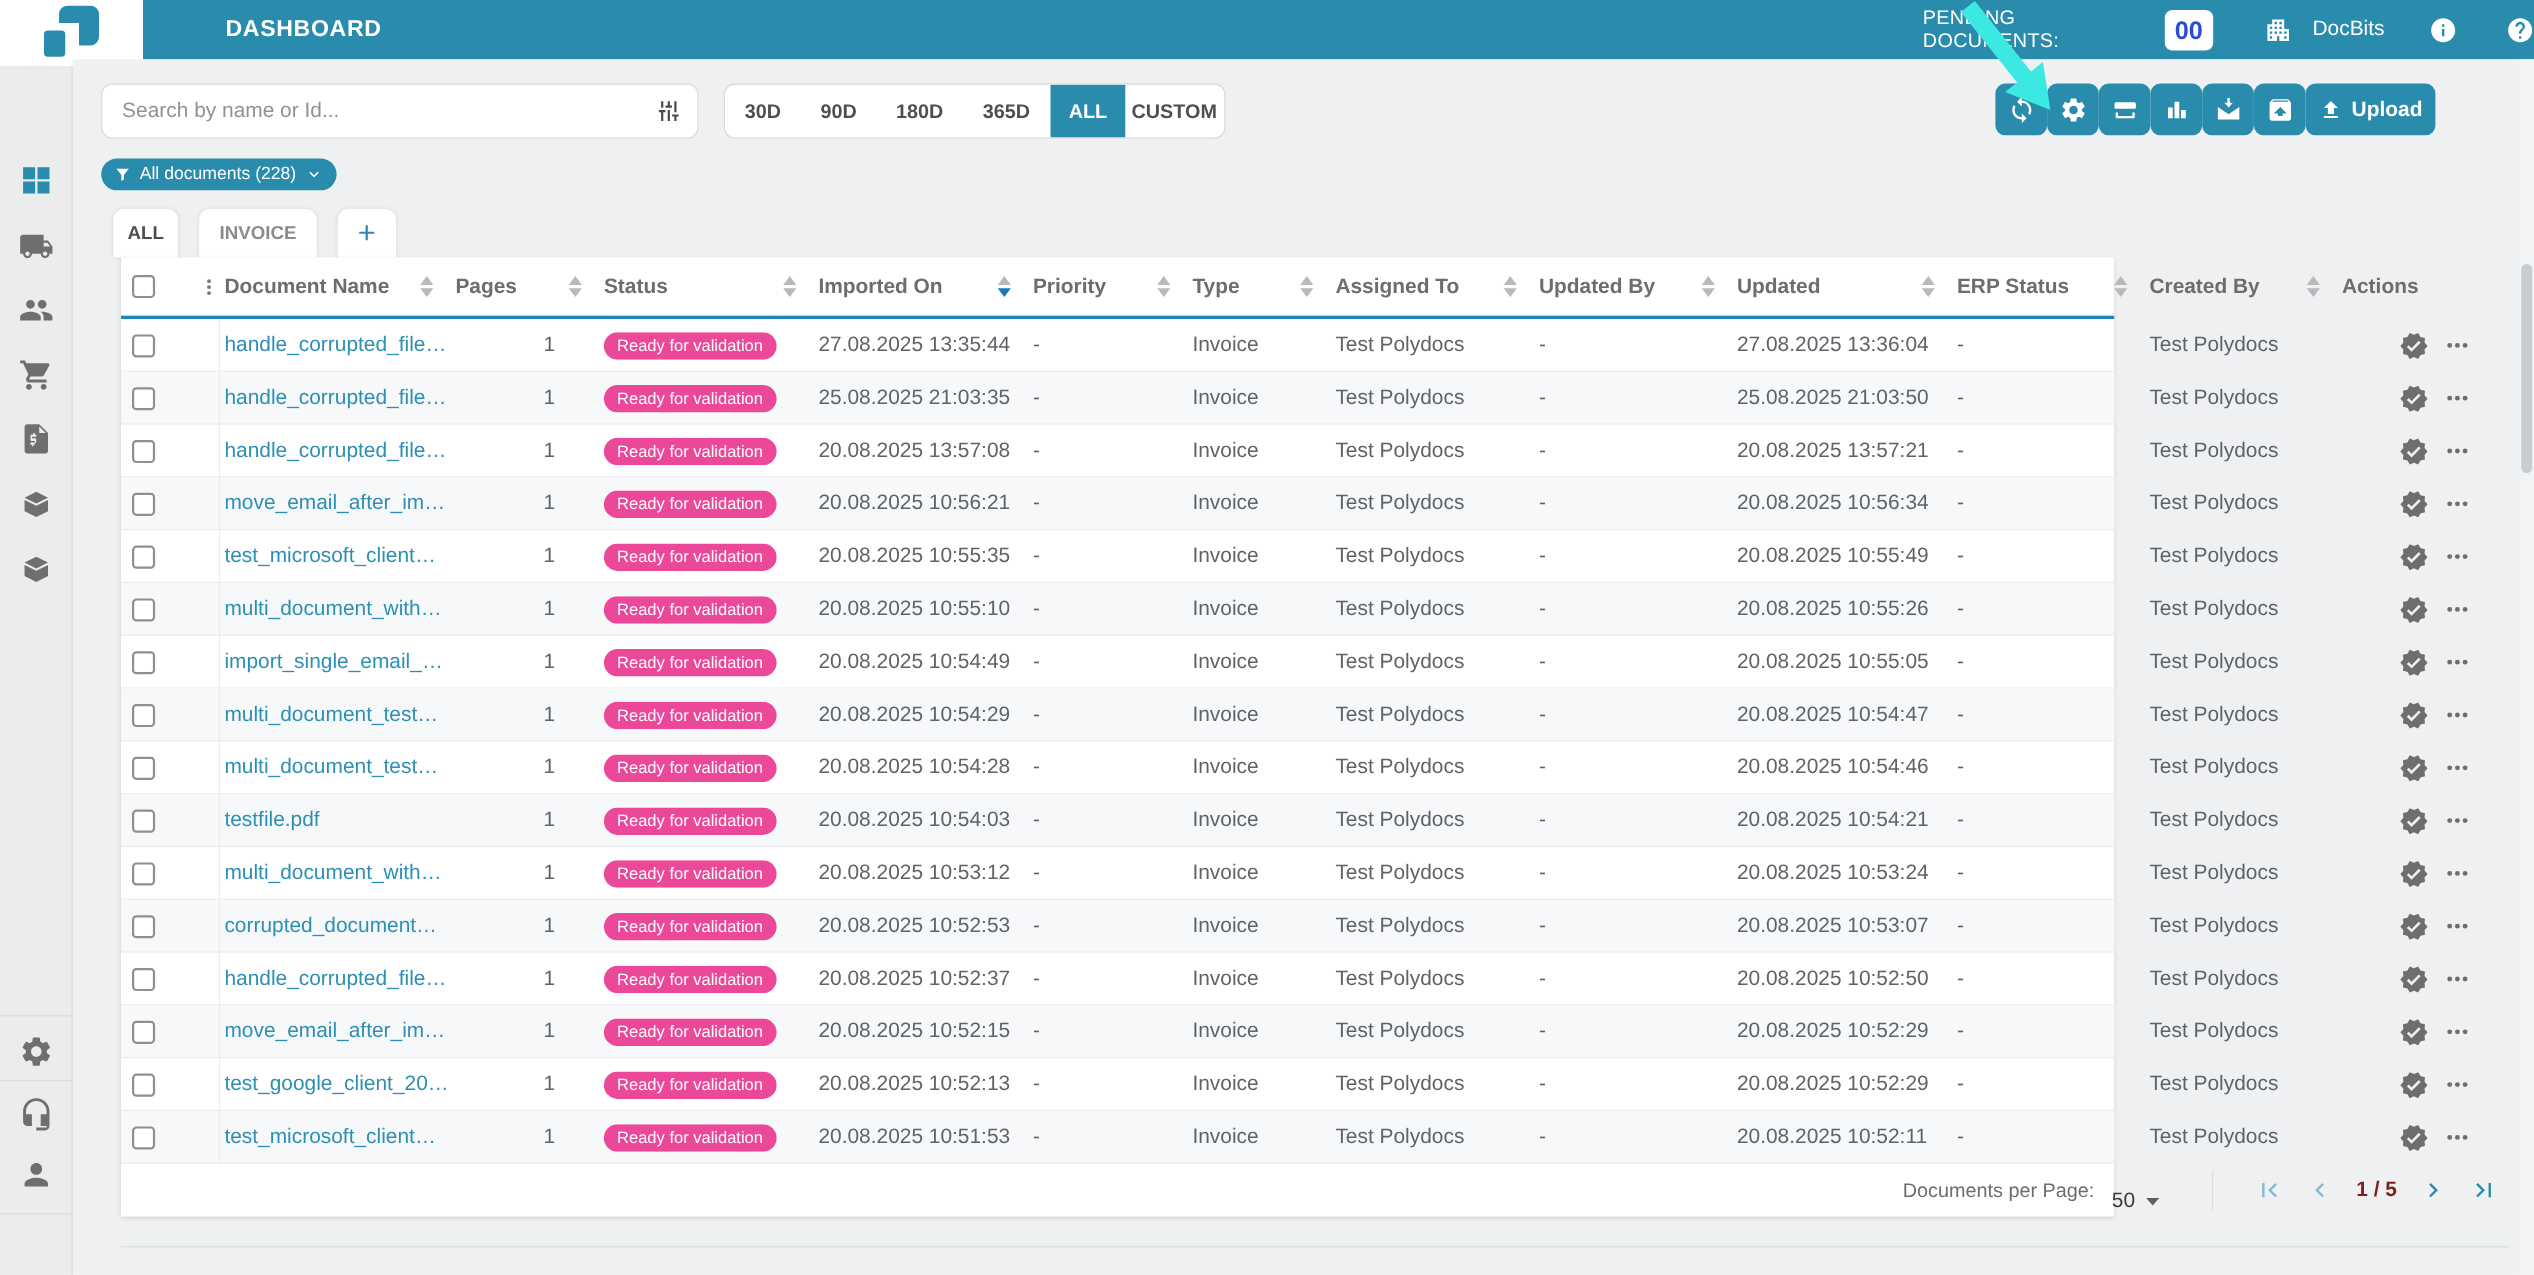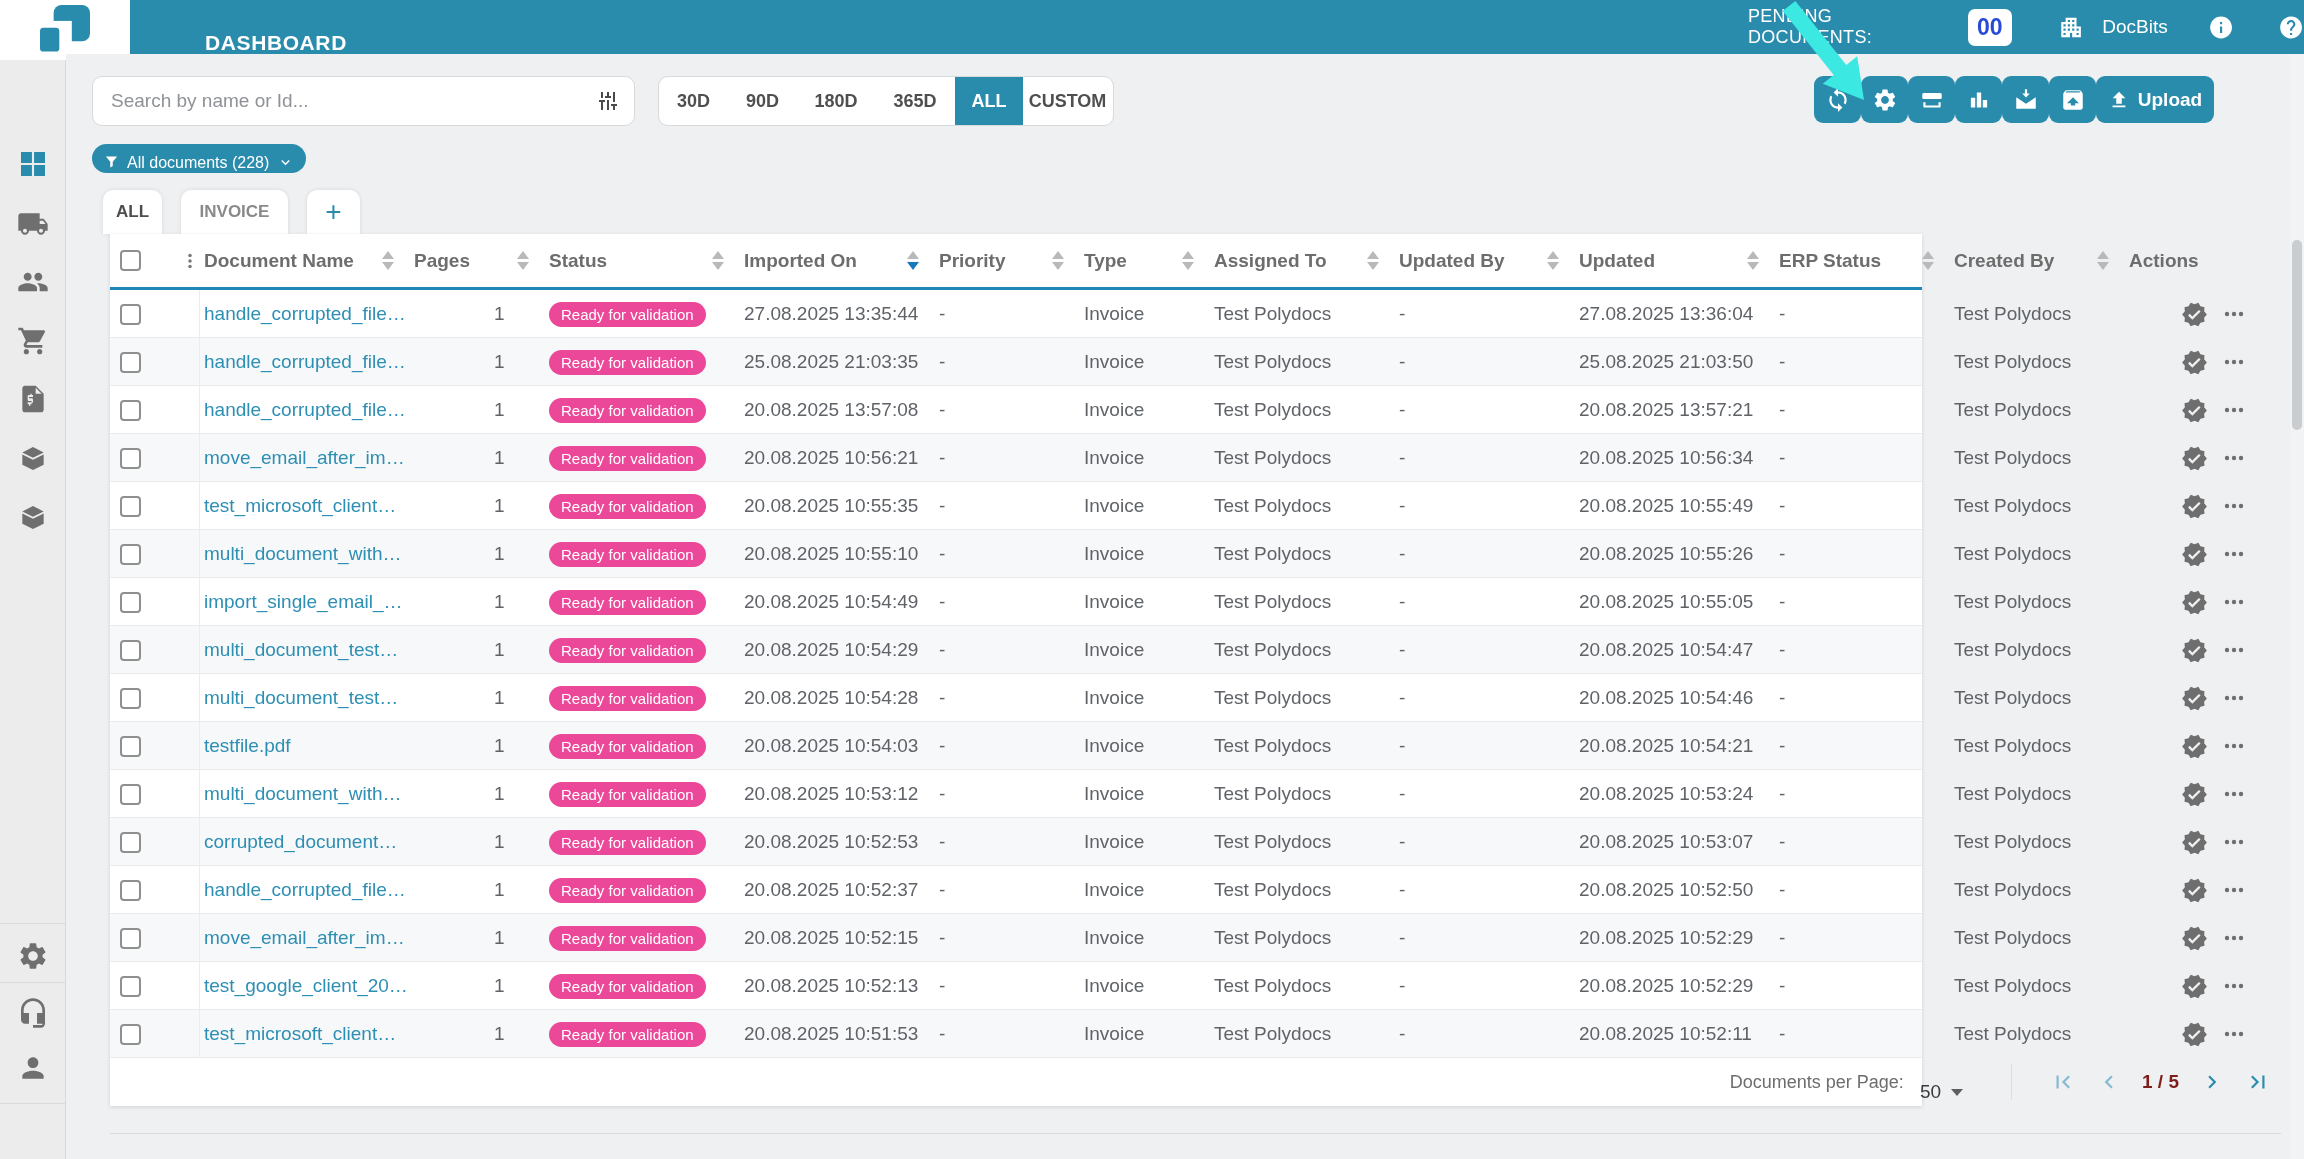--- a/index.html
+++ b/index.html
@@ -1,21 +1,21 @@
 <!DOCTYPE html>
 <html><head>
 <meta charset="utf-8">
 <style>
   * { margin:0; padding:0; box-sizing:border-box; }
   html,body { width:2304px; height:1159px; font-family:"Liberation Sans", sans-serif; background:#ffffff; overflow:hidden; }
   .canvas { position:relative; width:2304px; height:1159px; }
 
   
   .topbar { position:absolute; left:0; top:0; width:2304px; height:54px; background:#2a8cad; }
-  .topbar-title { position:absolute; left:205px; top:16px; height:54px; display:flex; align-items:center;
+  .topbar-title { position:absolute; left:205px; top:0; height:54px; display:flex; align-items:center;
                   color:#fff; font-size:21px; font-weight:700; letter-spacing:.6px; }
   .topbar-right { position:absolute; left:1748px; top:0; height:54px; display:flex; align-items:center; }
   .pending-label { color:#fff; font-size:18px; letter-spacing:.3px; }
   .pending-box { margin-left:13px; width:46px; height:37px; background:#fff; border-radius:7px;
                  display:flex; align-items:center; justify-content:center;
                  color:#2a4bd7; font-size:23px; font-weight:700; }
   .brand-icon { margin-left:46px; width:27px; height:27px; }
   .brand-name { margin-left:18px; color:#fff; font-size:19px; font-weight:500; }
   .bar-circle-icon { margin-left:40px; width:27px; height:27px; }
   .bar-circle-icon.help { margin-left:44px; }
@@ -44,21 +44,21 @@
   .range-item.r5{width:68px} .range-item.r6{width:89px}
   .range-item.active { background:#2a8cad; color:#fff; }
 
   .action-buttons { position:absolute; left:1814px; top:76px; display:flex; }
   .icon-btn { width:47px; height:47px; background:#2a8cad; border-radius:9px; display:flex; align-items:center; justify-content:center; }
   .upload-btn { width:118px; height:47px; background:#2a8cad; border-radius:9px; display:flex; align-items:center; justify-content:center; gap:8px;
                 color:#fff; font-size:19px; font-weight:700; }
 
   
   .chip { position:absolute; left:92px; top:144px; height:29px; background:#2a8cad; border-radius:15px;
-          display:inline-flex; align-items:flex-start; padding:10px 12px; gap:8px; color:#fff; font-size:16px; font-weight:500; }
+          display:inline-flex; align-items:center; padding:10px 12px; gap:8px; color:#fff; font-size:16px; font-weight:500; }
 
   
   .tabs { position:absolute; left:103px; top:190px; display:flex; gap:19px; }
   .tab { height:44px; background:#fff; border-radius:10px 10px 0 0; box-shadow:0 0 4px rgba(0,0,0,.10);
          display:flex; align-items:center; justify-content:center; font-size:17px; font-weight:700; }
   .tab.t-all { width:59px; color:#4d4d4d; }
   .tab.t-invoice { width:107px; color:#8a8a8a; }
   .tab.t-add { width:53px; color:#2a8cad; font-size:28px; font-weight:400; }
 
   

